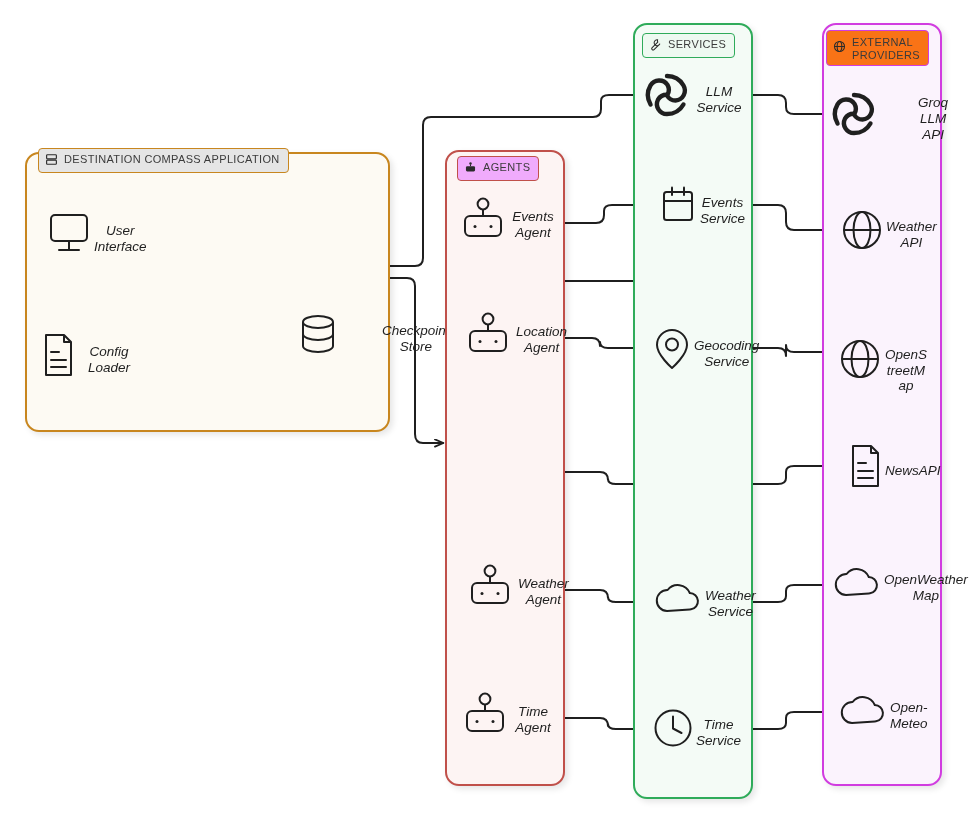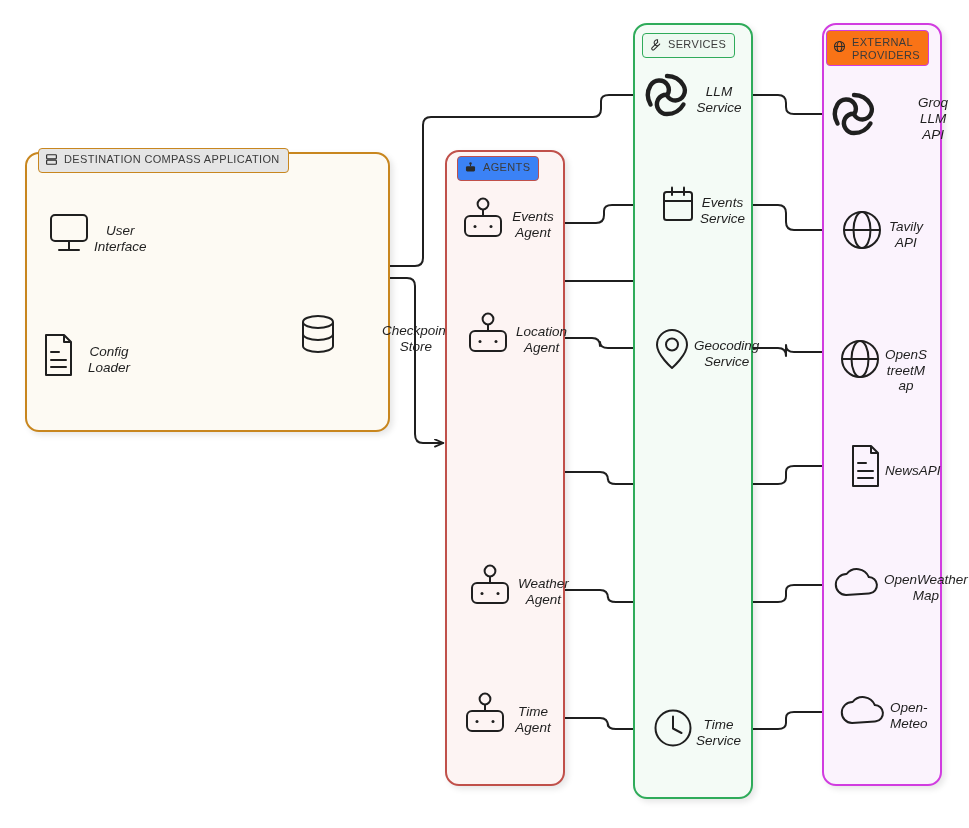--- a/index.html
+++ b/index.html
@@ -183,21 +183,21 @@
         <path d="M9,37 A15,6 0 0 0 39,37" fill="none" stroke="#1f1f1f" stroke-width="2"></path>
         <path d="M9,25 A15,6 0 0 0 39,25" fill="none" stroke="#1f1f1f" stroke-width="2"></path>
       </svg>
     </span>
     <span class="node-label tight">Checkpoint Store</span>
   </div>
 
   <div class="group" style="left:445px; top:150px; width:120px; height:636px;
               border-color:#c0504a; background:#fdf4f3;">
   </div>
-  <div class="group-badge" style="left:457px; top:156px; border-color:#c0504a; background:#3b82f6;">
+  <div class="group-badge" style="left:457px; top:156px; border-color:#c0504a; background:#f0abfc;">
     <span class="badge-ico">
       <svg width="13" height="13" viewBox="0 0 16 16">
         <circle cx="8" cy="3" r="1.5" fill="#2b2b2b"></circle>
         <line x1="8" y1="4.2" x2="8" y2="6.4" stroke="#2b2b2b" stroke-width="1.3"></line>
         <rect x="2.4" y="6.4" width="11.2" height="6.4" rx="1.6" fill="#2b2b2b"></rect>
       </svg>
     </span>
     <span class="badge-label">AGENTS</span>
   </div>
 
@@ -302,20 +302,28 @@
     <span class="node-ico">
       <svg width="44" height="48" viewBox="0 0 44 48">
         <path d="M22,5 C13.7,5 7,11.7 7,20 C7,30 22,43 22,43 C22,43 37,30 37,20 C37,11.7 30.3,5 22,5 Z" fill="none" stroke="#1f1f1f" stroke-width="2" stroke-linejoin="round"></path>
         <circle cx="22" cy="19.5" r="6" fill="none" stroke="#1f1f1f" stroke-width="2"></circle>
       </svg>
     </span>
     <span class="node-label tight">Geocoding Service</span>
   </div>
 
 
+  <div class="node" style="left:653px; top:580px; width:80px;">
+    <span class="node-ico">
+      <svg width="52" height="38" viewBox="0 0 52 38">
+        <path d="M14,31 a10.5,10.5 0 0 1 0.6,-21 a13,13 0 0 1 22.2,3 a8.2,8.2 0 0 1 1.2,16.3 a8,8 0 0 1-1.2,0.1 Z" fill="none" stroke="#1f1f1f" stroke-width="2" stroke-linejoin="round"></path>
+      </svg>
+    </span>
+    <span class="node-label tight">Weather Service</span>
+  </div>
 
   <div class="node" style="left:650px; top:705px; width:86px;">
     <span class="node-ico">
       <svg width="46" height="46" viewBox="0 0 46 46">
         <circle cx="23" cy="23" r="17.5" fill="none" stroke="#1f1f1f" stroke-width="2"></circle>
         <path d="M23,11.5 L23,23.5 L31.5,28" fill="none" stroke="#1f1f1f" stroke-width="2" stroke-linecap="round" stroke-linejoin="round"></path>
       </svg>
     </span>
     <span class="node-label">Time Service</span>
   </div>
@@ -358,21 +366,21 @@
   </div>
 
   <div class="node" style="left:838px; top:206px; width:88px;">
     <span class="node-ico">
       <svg width="48" height="48" viewBox="0 0 48 48">
         <circle cx="24" cy="24" r="18" fill="none" stroke="#1f1f1f" stroke-width="2"></circle>
         <line x1="6" y1="24" x2="42" y2="24" stroke="#1f1f1f" stroke-width="2"></line>
         <ellipse cx="24" cy="24" rx="8.5" ry="18" fill="none" stroke="#1f1f1f" stroke-width="2"></ellipse>
       </svg>
     </span>
-    <span class="node-label">Tavily API</span>
+    <span class="node-label">Weather API</span>
   </div>
 
   <div class="node" style="left:836px; top:328px; width:92px;">
     <span class="node-ico">
       <svg width="48" height="48" viewBox="0 0 48 48">
         <circle cx="24" cy="24" r="18" fill="none" stroke="#1f1f1f" stroke-width="2"></circle>
         <line x1="6" y1="24" x2="42" y2="24" stroke="#1f1f1f" stroke-width="2"></line>
         <ellipse cx="24" cy="24" rx="8.5" ry="18" fill="none" stroke="#1f1f1f" stroke-width="2"></ellipse>
       </svg>
     </span>

